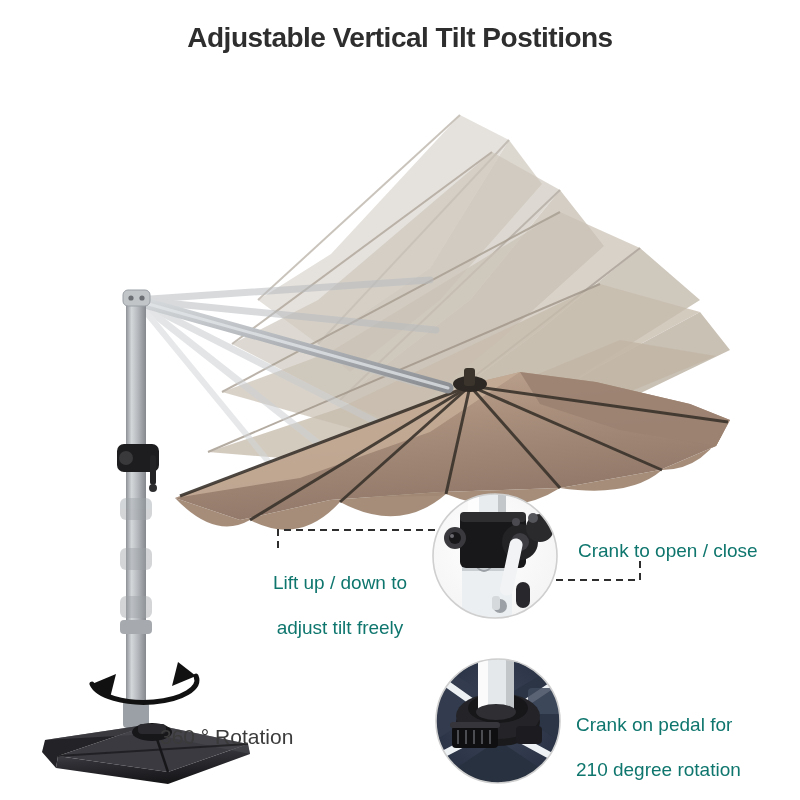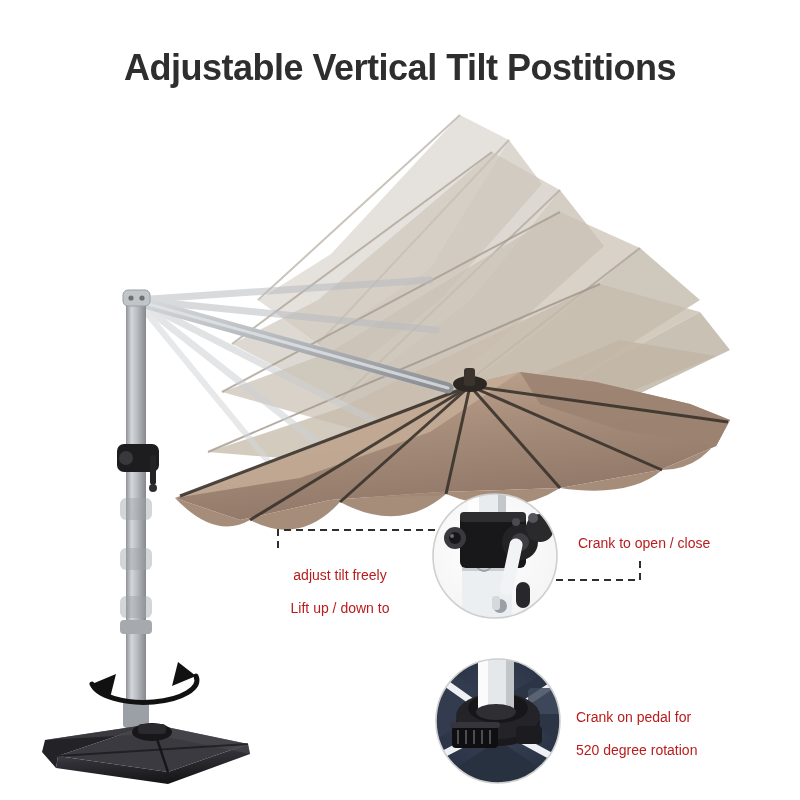--- a/index.html
+++ b/index.html
@@ -20,42 +20,41 @@
     overflow: hidden;
   }
 
   
   .title {
     position: absolute;
     left: 0;
     top: 22px;
     width: 800px;
     text-align: center;
-    font-size: 36px;
+    font-size: 28px;
     font-weight: bold;
     letter-spacing: -0.5px;
     color: #2e2e2e;
     white-space: nowrap;
-    margin-top: 25px;
   }
 
   
   .art {
     position: absolute;
     left: 0;
     top: 0;
     width: 800px;
     height: 800px;
   }
 
   
   .callout {
     position: absolute;
-    color: #b91c1c;
-    font-size: 14px;
+    color: #0f766e;
+    font-size: 19px;
     line-height: 1.18;
     white-space: pre-line;
   }
   .callout-lift {
     left: 250px;
     top: 550px;
     width: 180px;
     text-align: center;
   }
   .callout-crank {
@@ -331,27 +330,30 @@
           </g>
           <rect x="450" y="722" width="50" height="6" rx="3" fill="#35353b"></rect>
         </g>
         <rect x="516" y="726" width="26" height="18" rx="4" fill="#1c1c20"></rect>
       </g>
       <circle cx="498" cy="721" r="62" fill="none" stroke="#cfcfcf" stroke-width="1.6"></circle>
     </g>
   </svg>
 
   <div class="callout callout-lift">
+    <span class="cl-line">Lift up / down to</span>
     <span class="cl-line">adjust tilt freely</span>
-    <span class="cl-line">Lift up / down to</span>
   </div>
 
   <div class="callout callout-crank">
     <span class="cl-line">Crank to open / close</span>
   </div>
 
   <div class="callout callout-pedal">
     <span class="cl-line">Crank on pedal for</span>
-    <span class="cl-line">520 degree rotation</span>
+    <span class="cl-line">210 degree rotation</span>
   </div>
 
+  <div class="callout callout-rotation">
+    <span class="cl-line">360 ° Rotation</span>
+  </div>
 
 </div>
 
 </body></html>

